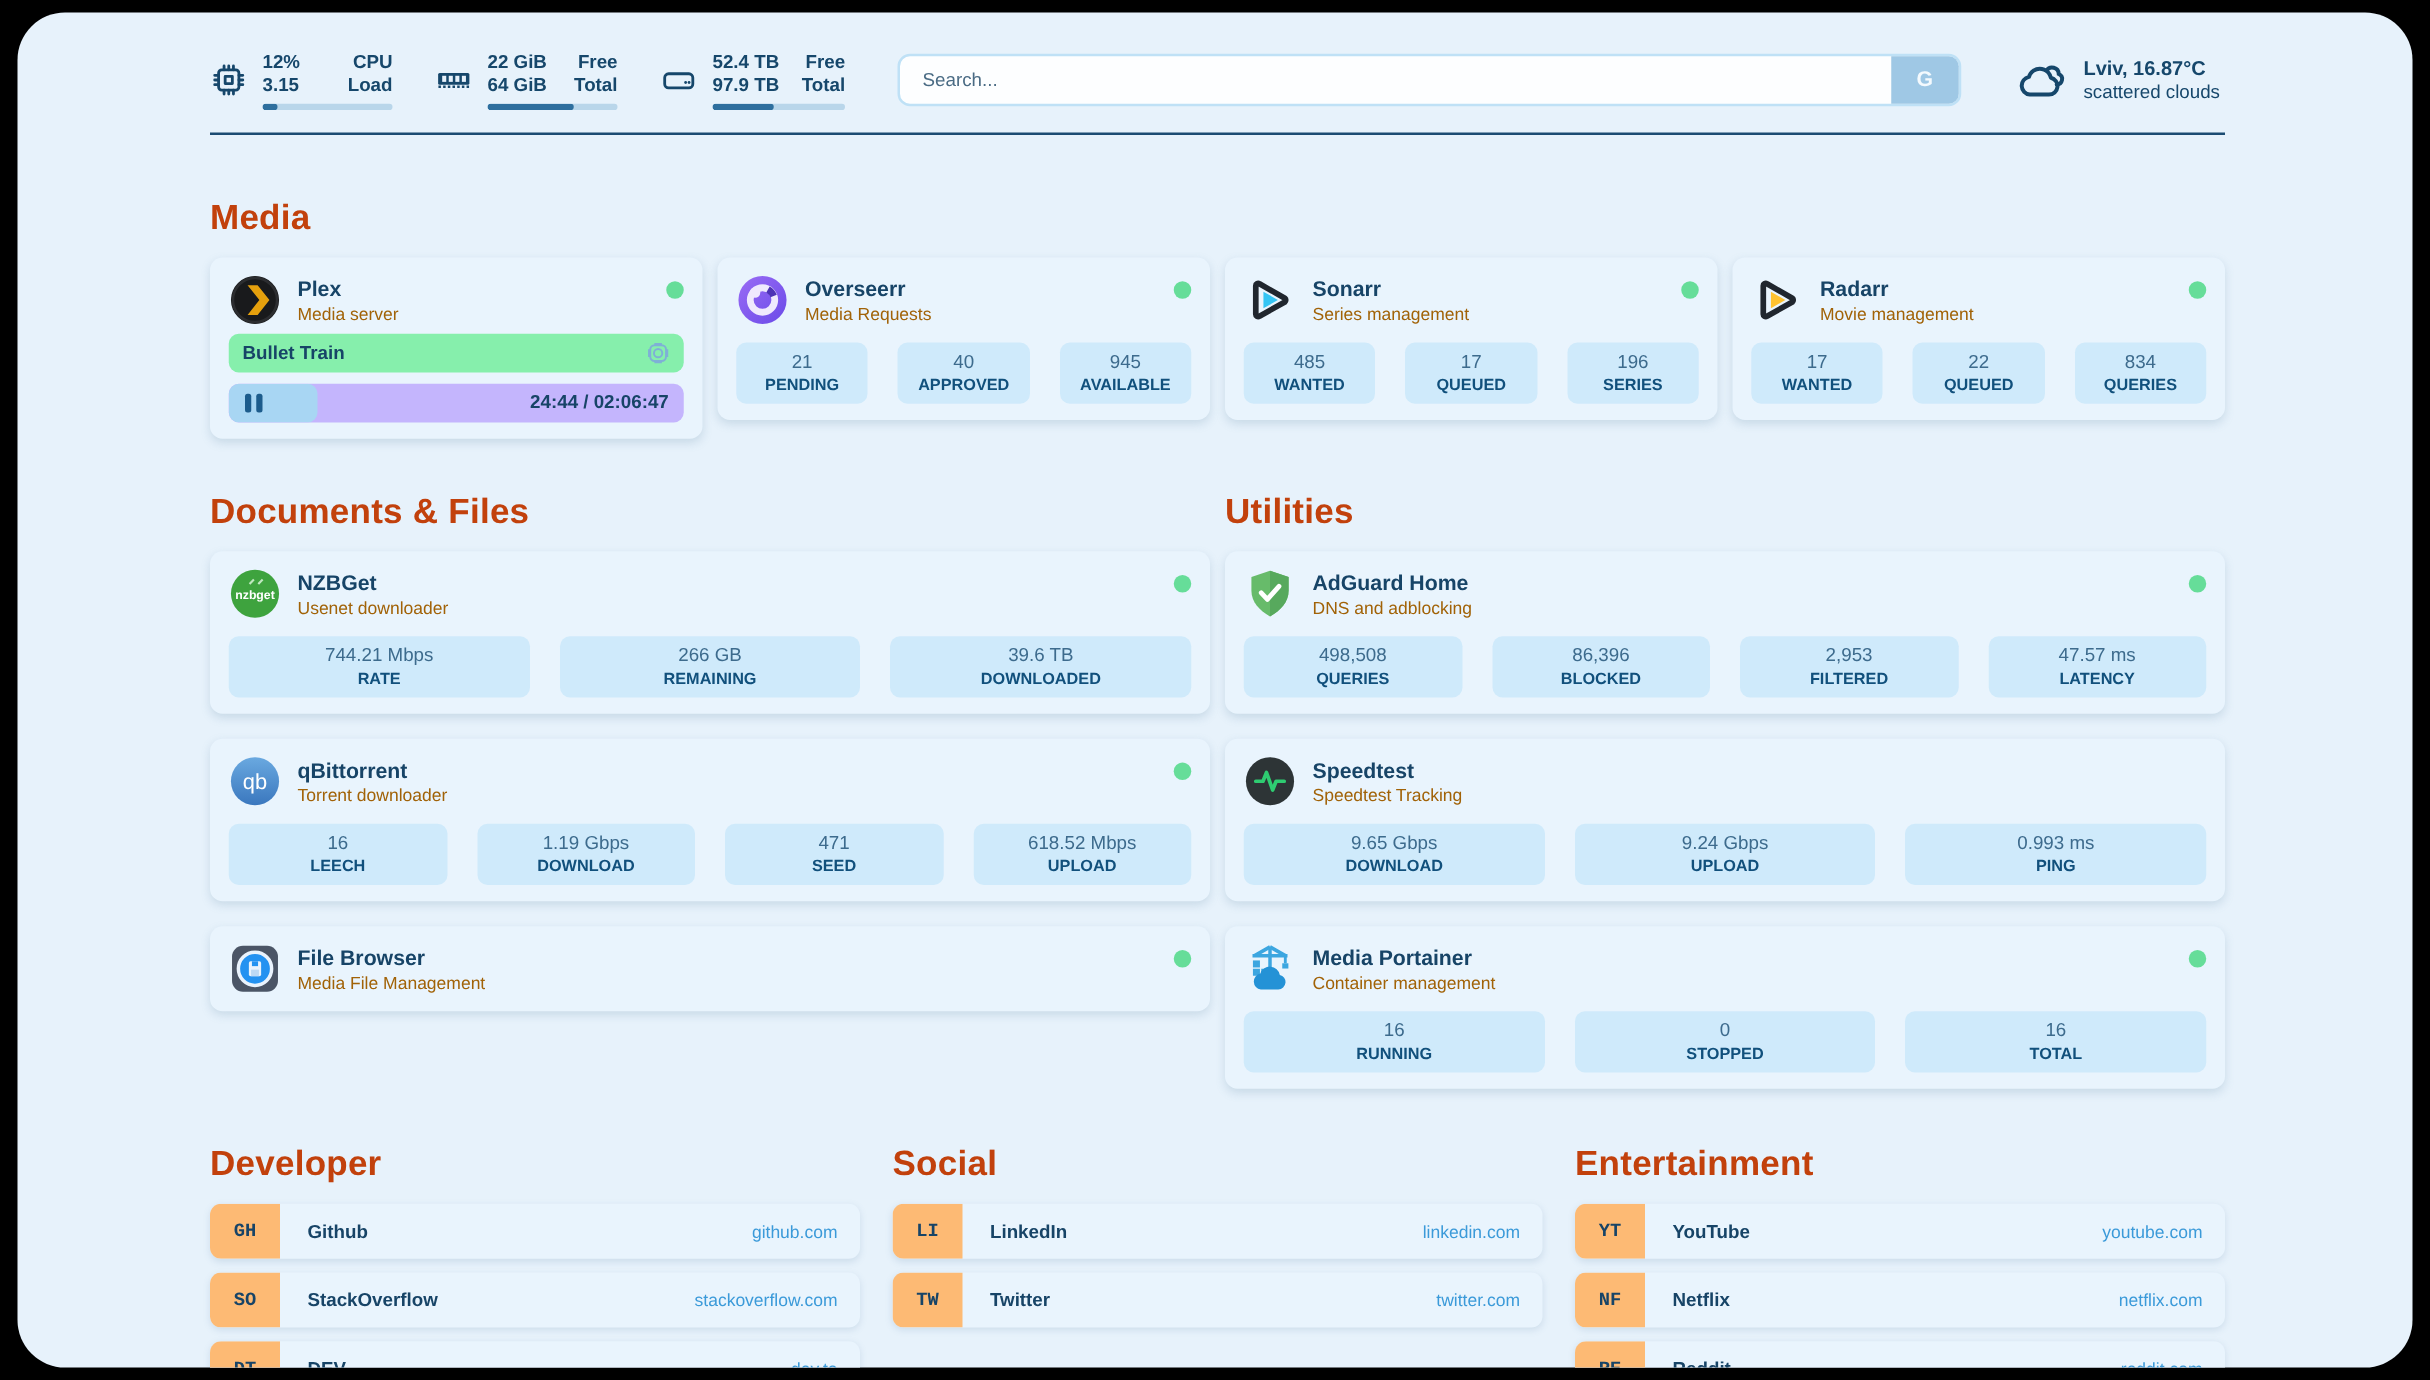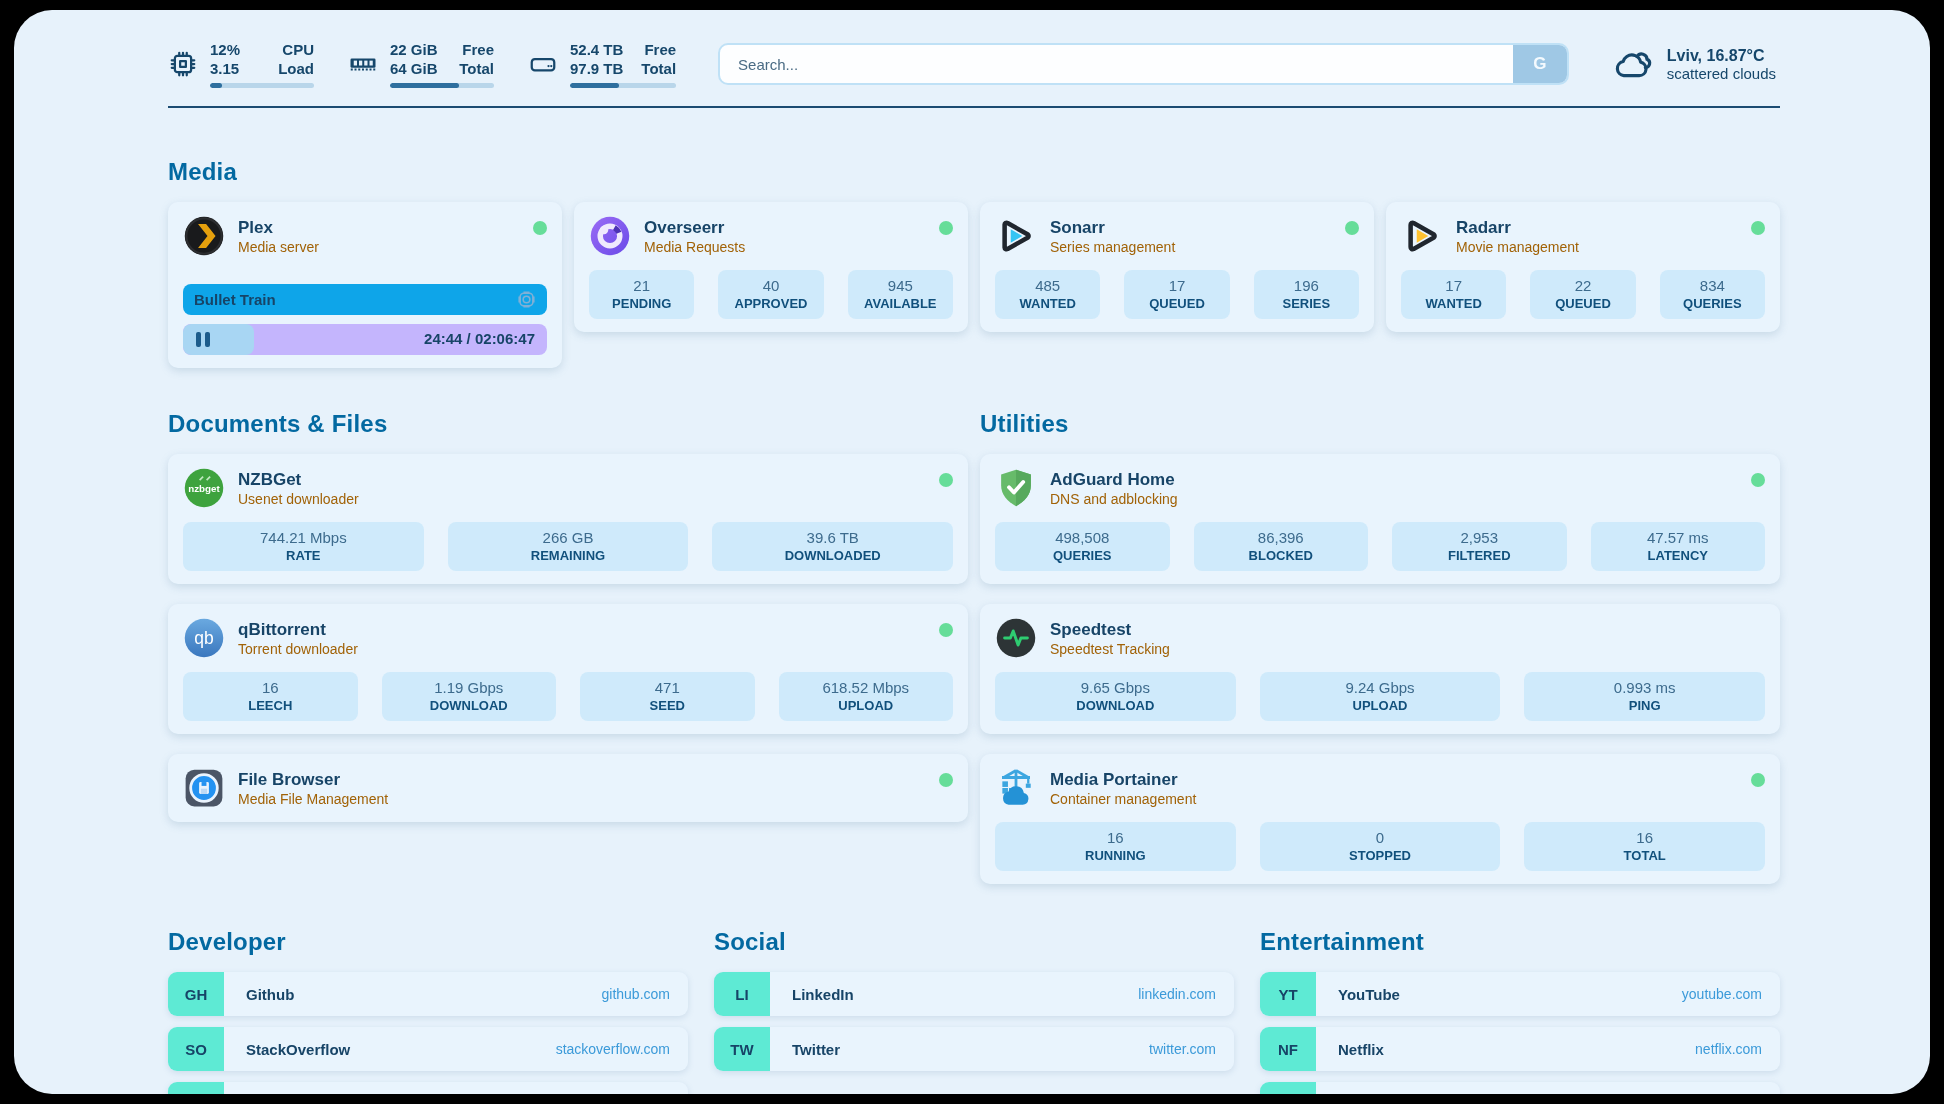--- a/index.html
+++ b/index.html
@@ -31,21 +31,21 @@
     background:#9fc8e5; color:#f4fafe; font-size:17px; font-weight:700; border-radius:0 8px 8px 0;
     font-family:"Liberation Sans",sans-serif;
   }
   .weather { display:flex; align-items:center; gap:12px; }
   .weather .icon svg { width:44px; height:40px; display:block; }
   .w-temp { font-size:16px; font-weight:700; color:#16476b; }
   .w-cond { font-size:15px; color:#16476b; }
   .divider { margin:18px 150px 0 154px; border-bottom:2.5px solid #1c4c72; }
   
   main { padding:0 150px 0 154px; }
-  h2.sec { font-size:24px; font-weight:700; color:#0369a1; letter-spacing:.2px; }
+  h2.sec { font-size:28px; font-weight:700; color:#c2410c; letter-spacing:.2px; }
   .media-head { margin-top:50px; margin-bottom:16px; }
   .grid4 { display:grid; grid-template-columns:repeat(4,1fr); gap:12px; align-items:start; }
   .two-col { display:grid; grid-template-columns:1fr 1fr; gap:12px; margin-top:8px; }
   .two-col h2 { margin-top:34px; margin-bottom:16px; }
   .stack { display:flex; flex-direction:column; gap:20px; }
   
   .app-card {
     background:#e9f4fd; border-radius:10px; padding:13px 15px;
     box-shadow:0 3px 8px rgba(90,130,165,.22); cursor:pointer;
   }
@@ -53,39 +53,39 @@
   .app-icon svg { width:42px; height:42px; display:block; }
   .app-titles { display:flex; flex-direction:column; }
   .app-name { font-size:17px; font-weight:700; color:#174467; line-height:21px; }
   .app-sub { font-size:14px; color:#a16207; line-height:18px; }
   .dot { width:14px; height:14px; border-radius:50%; background:#66dd99; margin-left:auto; align-self:flex-start; margin-top:6px; }
   .stat-row { display:flex; gap:24px; margin-top:13px; }
   .stat-box { flex:1; background:#cfeafb; border-radius:8px; text-align:center; padding:7px 4px 8px; }
   .stat-val { font-size:15px; color:#3d6b8d; }
   .stat-lab { font-size:13px; font-weight:700; color:#11507c; margin-top:2px; }
   
-  .np-title { margin-top:27px; background:#0ea5e9; border-radius:8px; height:31px; display:flex; align-items:center; padding:0 11px; }
+  .np-title { margin-top:6px; background:#86efac; border-radius:8px; height:31px; display:flex; align-items:center; padding:0 11px; }
   .np-name { font-size:15px; font-weight:600; color:#174467; }
   .np-title .icon { margin-left:auto; }
   .np-title .icon svg { width:19px; height:19px; display:block; }
   .np-bar { position:relative; margin-top:9px; background:#c4b5fd; border-radius:8px; height:31px; overflow:hidden; }
   .np-fill { position:absolute; left:0; top:0; bottom:0; background:#a8d6f3; border-radius:8px; }
   .np-pause { position:absolute; left:13px; top:8px; display:flex; gap:4px; }
   .np-pause i { display:block; width:5px; height:15px; border-radius:2px; background:#1c5c8c; }
   .np-time { position:absolute; right:12px; top:6px; font-size:15px; font-weight:700; color:#174467; }
   
   .grid3 { display:grid; grid-template-columns:1fr 1fr 1fr; gap:26px; margin-top:44px; }
   .grid3 h2 { margin-bottom:16px; }
   .link-stack { display:flex; flex-direction:column; gap:11px; }
   .link-row {
     display:flex; align-items:center; height:44px; background:#e9f4fd; border-radius:9px;
     overflow:hidden; box-shadow:0 2px 6px rgba(90,130,165,.18); cursor:pointer;
   }
-  .link-abbr { width:56px; height:100%; background:#5eead4; display:flex; align-items:center; justify-content:center;
-    font-size:15px; font-weight:700; color:#174467; }
+  .link-abbr { width:56px; height:100%; background:#fdba74; display:flex; align-items:center; justify-content:center;
+    font-size:15px; font-weight:700; color:#174467;font-family:Liberation Mono, monospace; }
   .link-name { margin-left:22px; font-size:15px; font-weight:600; color:#174467; }
   .link-url { margin-left:auto; padding-right:18px; font-size:14px; color:#3b9ad9; }
 </style>
 </head>
 <body>
 
 <div class="frame">
 
   <header>
     <div class="hw-stats" id="hw-stats">

